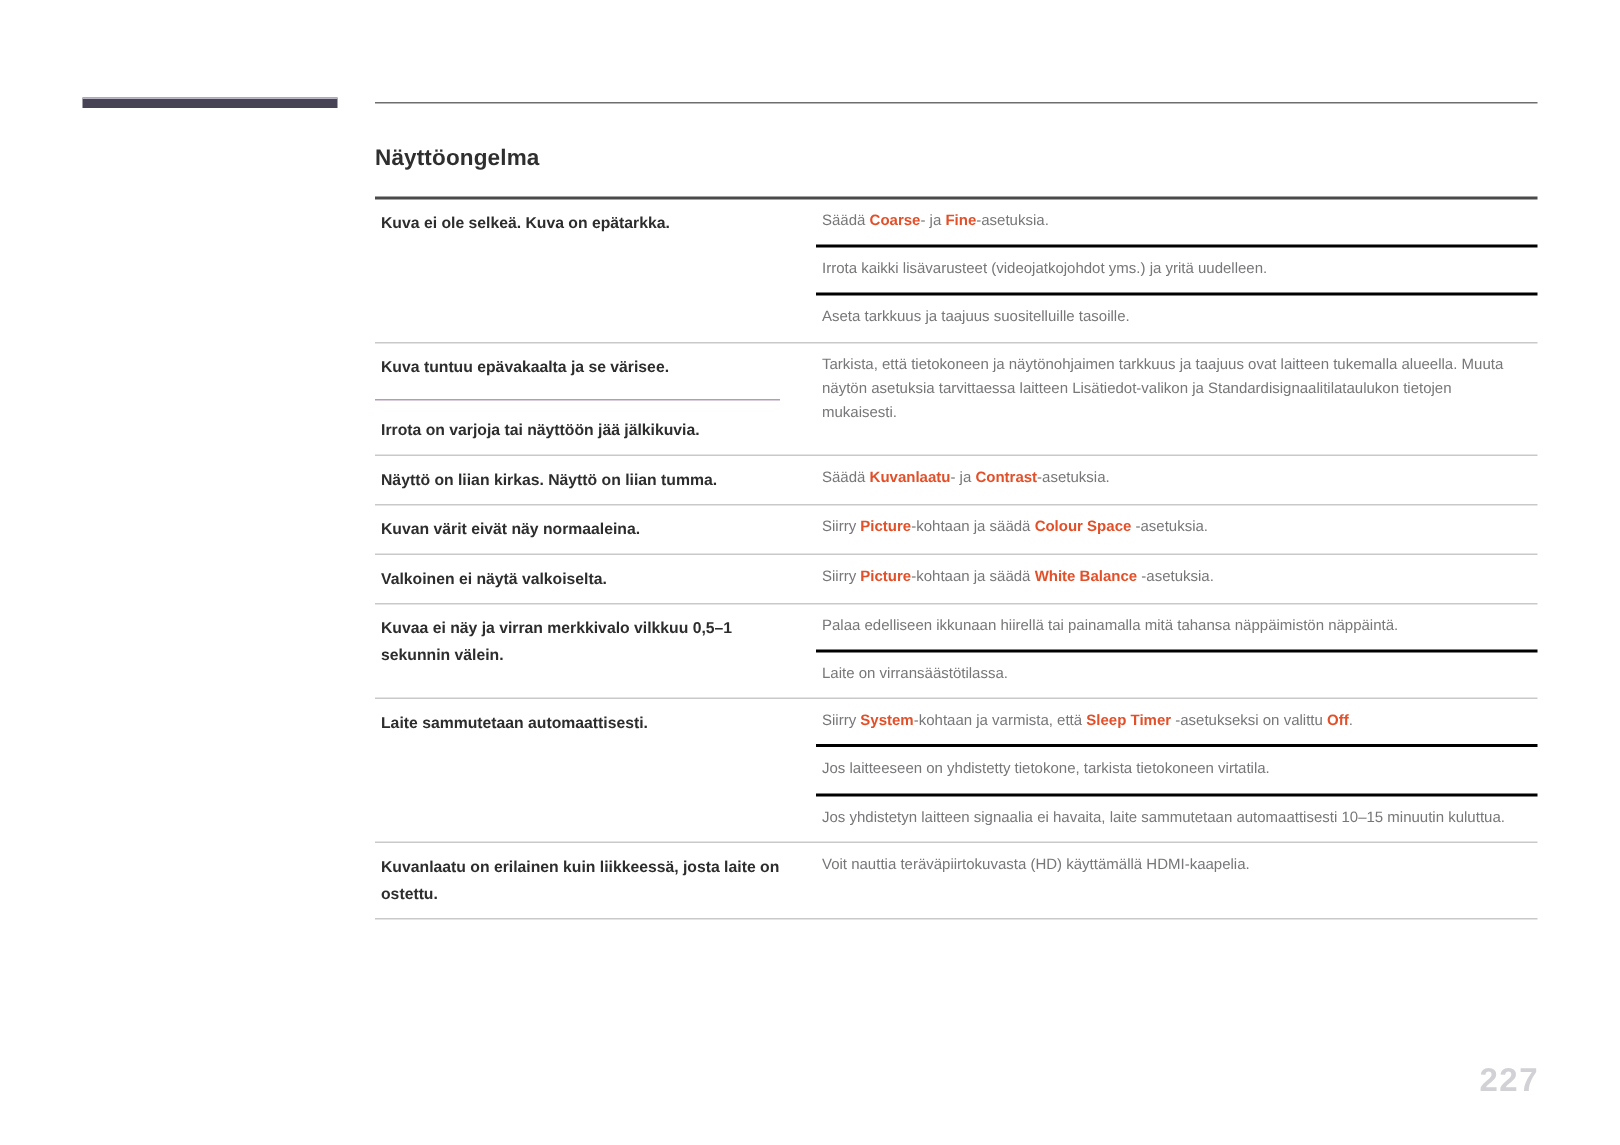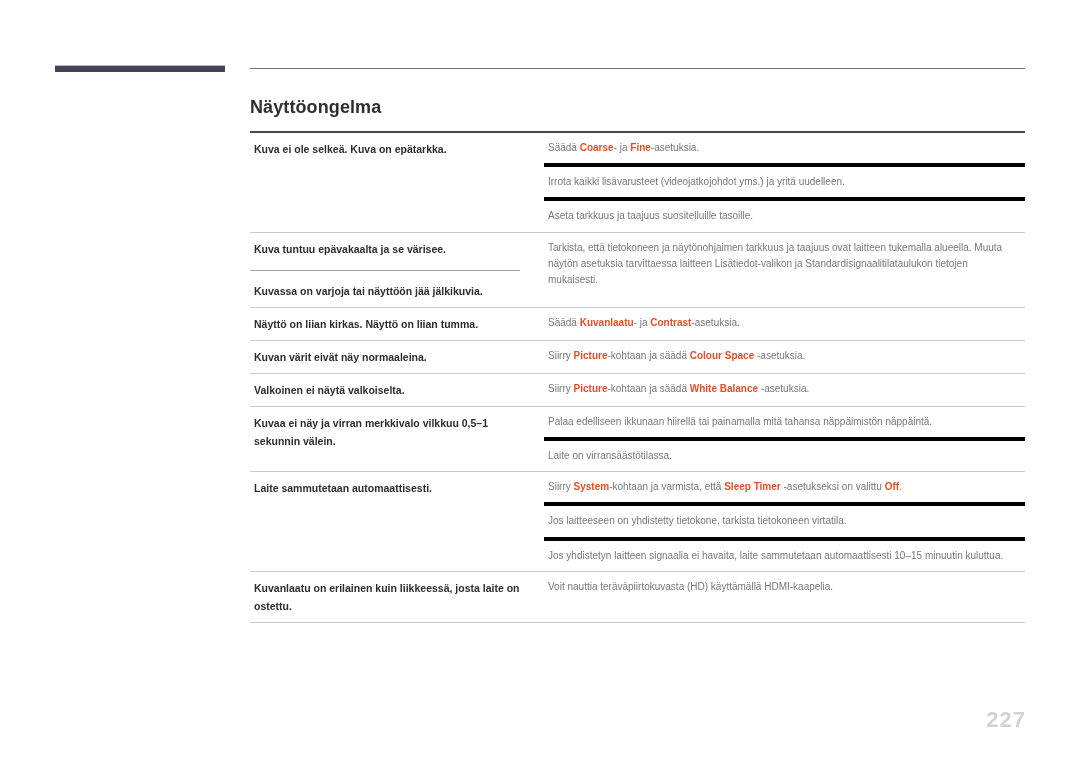--- a/index.html
+++ b/index.html
@@ -43,21 +43,21 @@
     width: 775px;
     height: 1px;
     background: #6e6e6e;
   }
 
   
   .heading {
     position: absolute;
     left: 250px;
     top: 97px;
-    font-size: 18px;
+    font-size: 15px;
     font-weight: bold;
     color: #2f2f2f;
     letter-spacing: 0.1px;
   }
 
   
   .table {
     position: absolute;
     left: 250px;
     top: 131px;
@@ -78,21 +78,21 @@
     font-weight: bold;
   }
 
   .rows-right > div {
     padding: 7px 6px 7px 4px;
     font-size: 10px;
     line-height: 1.62;
     color: #77777a;
   }
   .rows-right > div + div {
-    border-top: 4px solid #000000;
+    border-top: 2px solid #000000;
   }
   .pair {
     display: flex;
     align-items: flex-start;
   }
   .pair .left-cell {
     width: 294px;
     box-sizing: border-box;
     flex: 0 0 294px;
     font-size: 10.5px;
@@ -137,21 +137,21 @@
           <div><span>Säädä </span><span class="kw">Coarse</span><span>- ja </span><span class="kw">Fine</span><span>-asetuksia.</span></div>
           <div><span>Irrota kaikki lisävarusteet (videojatkojohdot yms.) ja yritä uudelleen.</span></div>
           <div><span>Aseta tarkkuus ja taajuus suositelluille tasoille.</span></div>
         </div>
       </div>
       <div class="rule-light-full"></div>
       <div class="pair">
         <div class="left-cell">
           <div>Kuva tuntuu epävakaalta ja se värisee.</div>
           <div style="height: 1px; background: rgb(179, 156, 186); margin: 12px 10px 11px -4px;"></div>
-          <div>Kuvassa on varjoja tai näyttöön jää jälkikuvia.</div>
+          <div>Irrota on varjoja tai näyttöön jää jälkikuvia.</div>
         </div>
         <div class="right-cell rows-right">
           <div><span>Tarkista, että tietokoneen ja näytönohjaimen tarkkuus ja taajuus ovat laitteen tukemalla alueella. Muuta näytön asetuksia tarvittaessa laitteen Lisätiedot-valikon ja Standardisignaalitilataulukon tietojen mukaisesti.</span></div>
         </div>
       </div>
       <div class="rule-light-full"></div>
       <div class="pair">
         <div class="left-cell">
           <div>Näyttö on liian kirkas. Näyttö on liian tumma.</div>
         </div>

